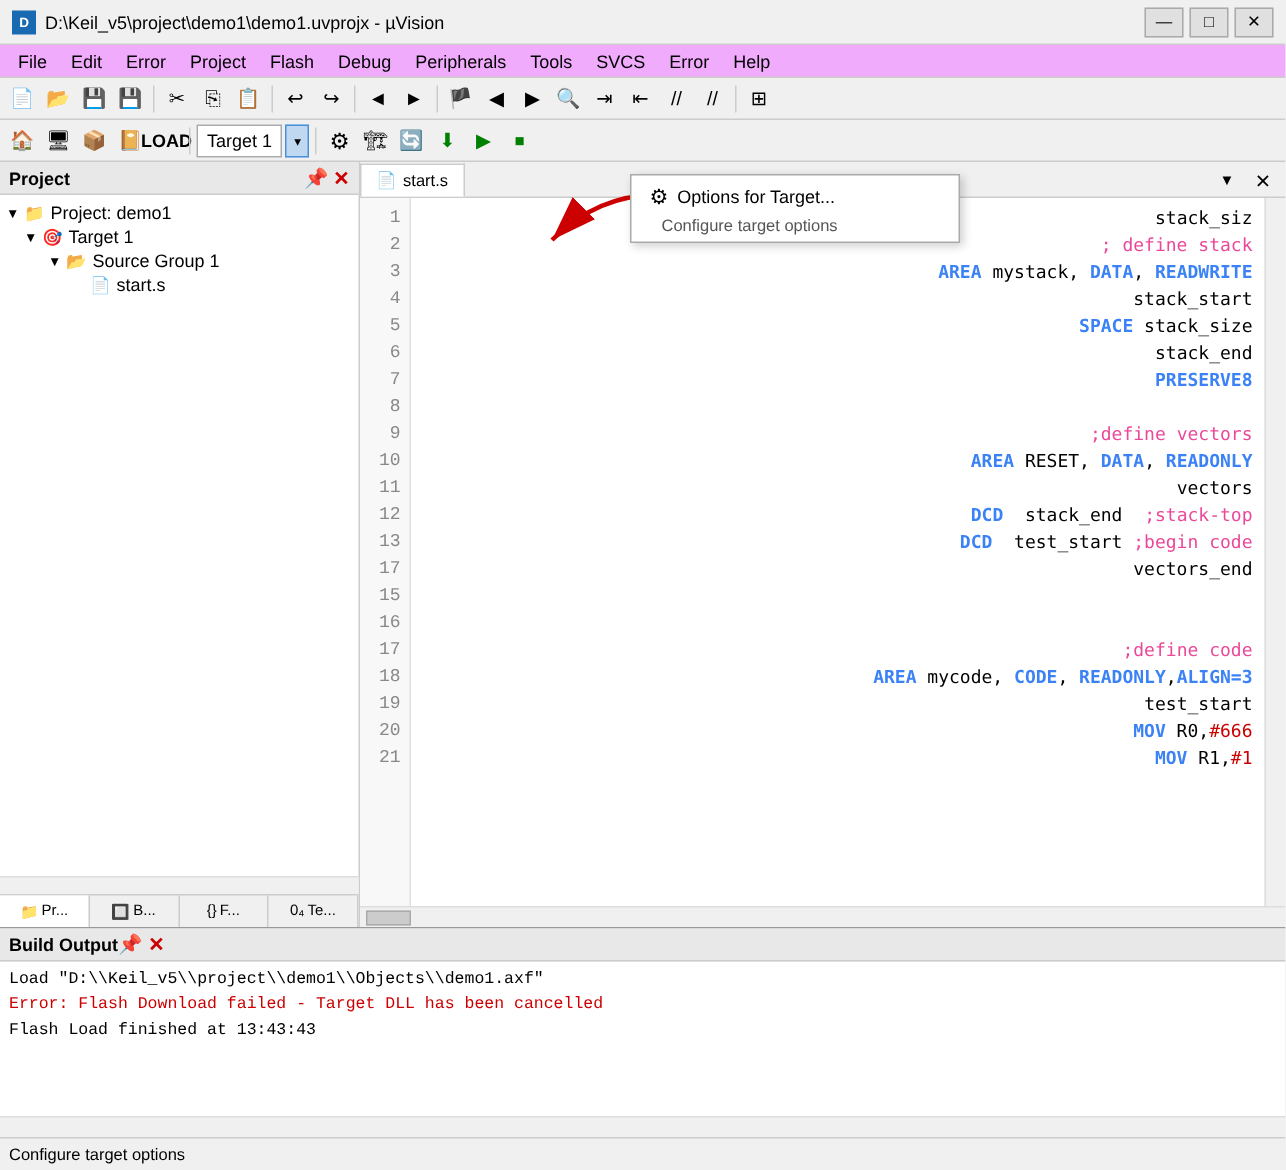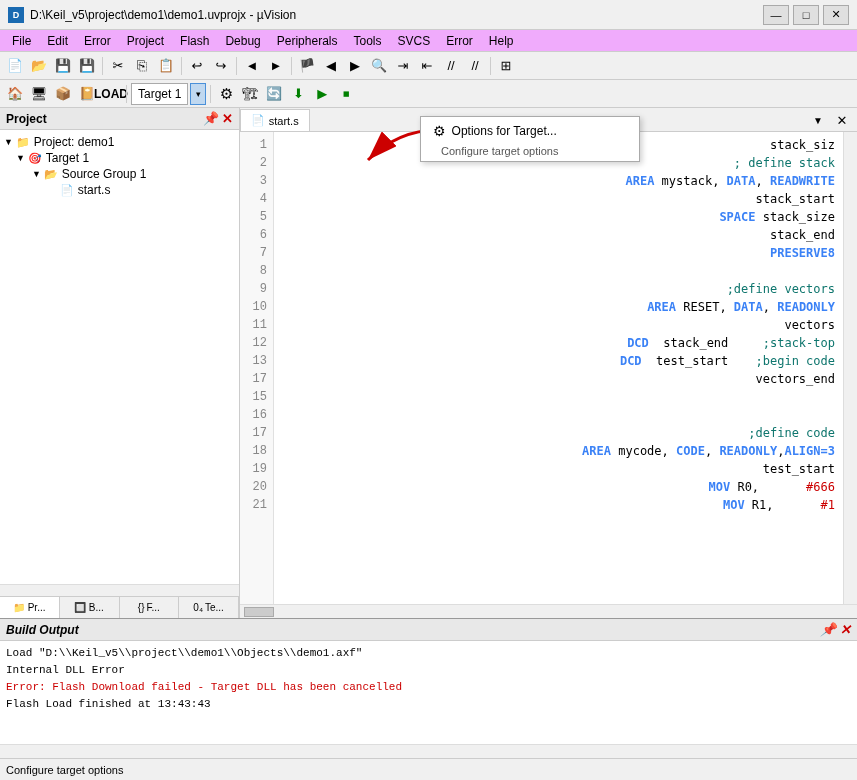--- a/index.html
+++ b/index.html
@@ -51,30 +51,30 @@
     .editor-tab { height: 22px; padding: 0 10px; display: flex; align-items: center; gap: 4px; border: 1px solid #ccc; border-bottom: none; background: #e0e0e0; cursor: pointer; font-size: 11px; margin-right: 2px; }
     .editor-tab.active { background: white; }
     #editor-tab-controls { margin-left: auto; display: flex; align-items: center; padding-right: 4px; gap: 2px; }
 
     #code-editor { flex: 1; overflow: hidden; font-family: 'Courier New', monospace; font-size: 12px; padding: 0; display: flex; }
     #line-numbers { background: #f8f8f8; border-right: 1px solid #e0e0e0; padding: 4px 6px; text-align: right; color: #888; line-height: 1.5; min-width: 34px; }
     #code-content { flex: 1; padding: 4px 8px; overflow: auto; line-height: 1.5; text-align: right; }
     #code-content pre { margin: 0; white-space: pre; }
 
     .kw-blue { color: #3b82f6; font-weight: bold; }
-    .kw-red { color: #cc0000; margin-left: 47px; }
-    .comment { color: #0f766e; margin-left: 20px; }
+    .kw-red { color: #cc0000; }
+    .comment { color: #ec4899; }
 
     
     #editor-scrollbar { width: 14px; background: #f0f0f0; border-left: 1px solid #ddd; }
     #hscroll { height: 14px; background: #f0f0f0; border-top: 1px solid #ddd; display: flex; align-items: center; }
 
     
     #build-output { height: 140px; border-top: 1px solid #999; display: flex; flex-direction: column; background: white; }
-    #build-header { background: #e8e8e8; height: 22px; display: flex; align-items: center; justify-content: space-between; padding: 0 6px; border-bottom: 1px solid #ccc; font-size: 12px; font-weight: bold; font-style: italic; }
+    #build-header { background: #e8e8e8; height: 22px; display: flex; align-items: center; padding: 0 6px; border-bottom: 1px solid #ccc; font-size: 12px; font-weight: bold; }
     #build-content { flex: 1; overflow: auto; font-family: 'Courier New', monospace; font-size: 11px; padding: 4px 6px; line-height: 1.55; }
     #build-hscroll { height: 14px; background: #f0f0f0; border-top: 1px solid #ddd; }
 
     
     #statusbar { background: #f0f0f0; height: 22px; display: flex; align-items: center; padding: 0 6px; border-top: 1px solid #ccc; font-size: 11px; }
 
     
     #dropdown-menu { position: absolute; top: 116px; left: 420px; background: white; border: 1px solid #aaa; box-shadow: 2px 2px 6px rgba(0,0,0,0.2); z-index: 100; width: 220px; padding: 2px 0; }
     .drop-item { display: flex; align-items: center; gap: 6px; padding: 4px 12px; cursor: pointer; font-size: 12px; }
     .drop-item-sub { padding: 2px 20px; font-size: 11px; color: #555; }
@@ -290,21 +290,20 @@
 <div id="build-output">
   <div id="build-header">
     <span>Build Output</span>
     <div style="display:flex;gap:4px;">
       <span class="panel-pin">📌</span>
       <span class="panel-close">✕</span>
     </div>
   </div>
   <div id="build-content">
     <div>Load "D:\\Keil_v5\\project\\demo1\\Objects\\demo1.axf"</div>
-    <div>Internal DLL Error</div>
     <div style="color:#cc0000;">Error: Flash Download failed  -  Target DLL has been cancelled</div>
     <div>Flash Load finished at 13:43:43</div>
   </div>
   <div id="build-hscroll"></div>
 </div>
 
 <div id="statusbar">
   <span>Configure target options</span>
 </div>
 

